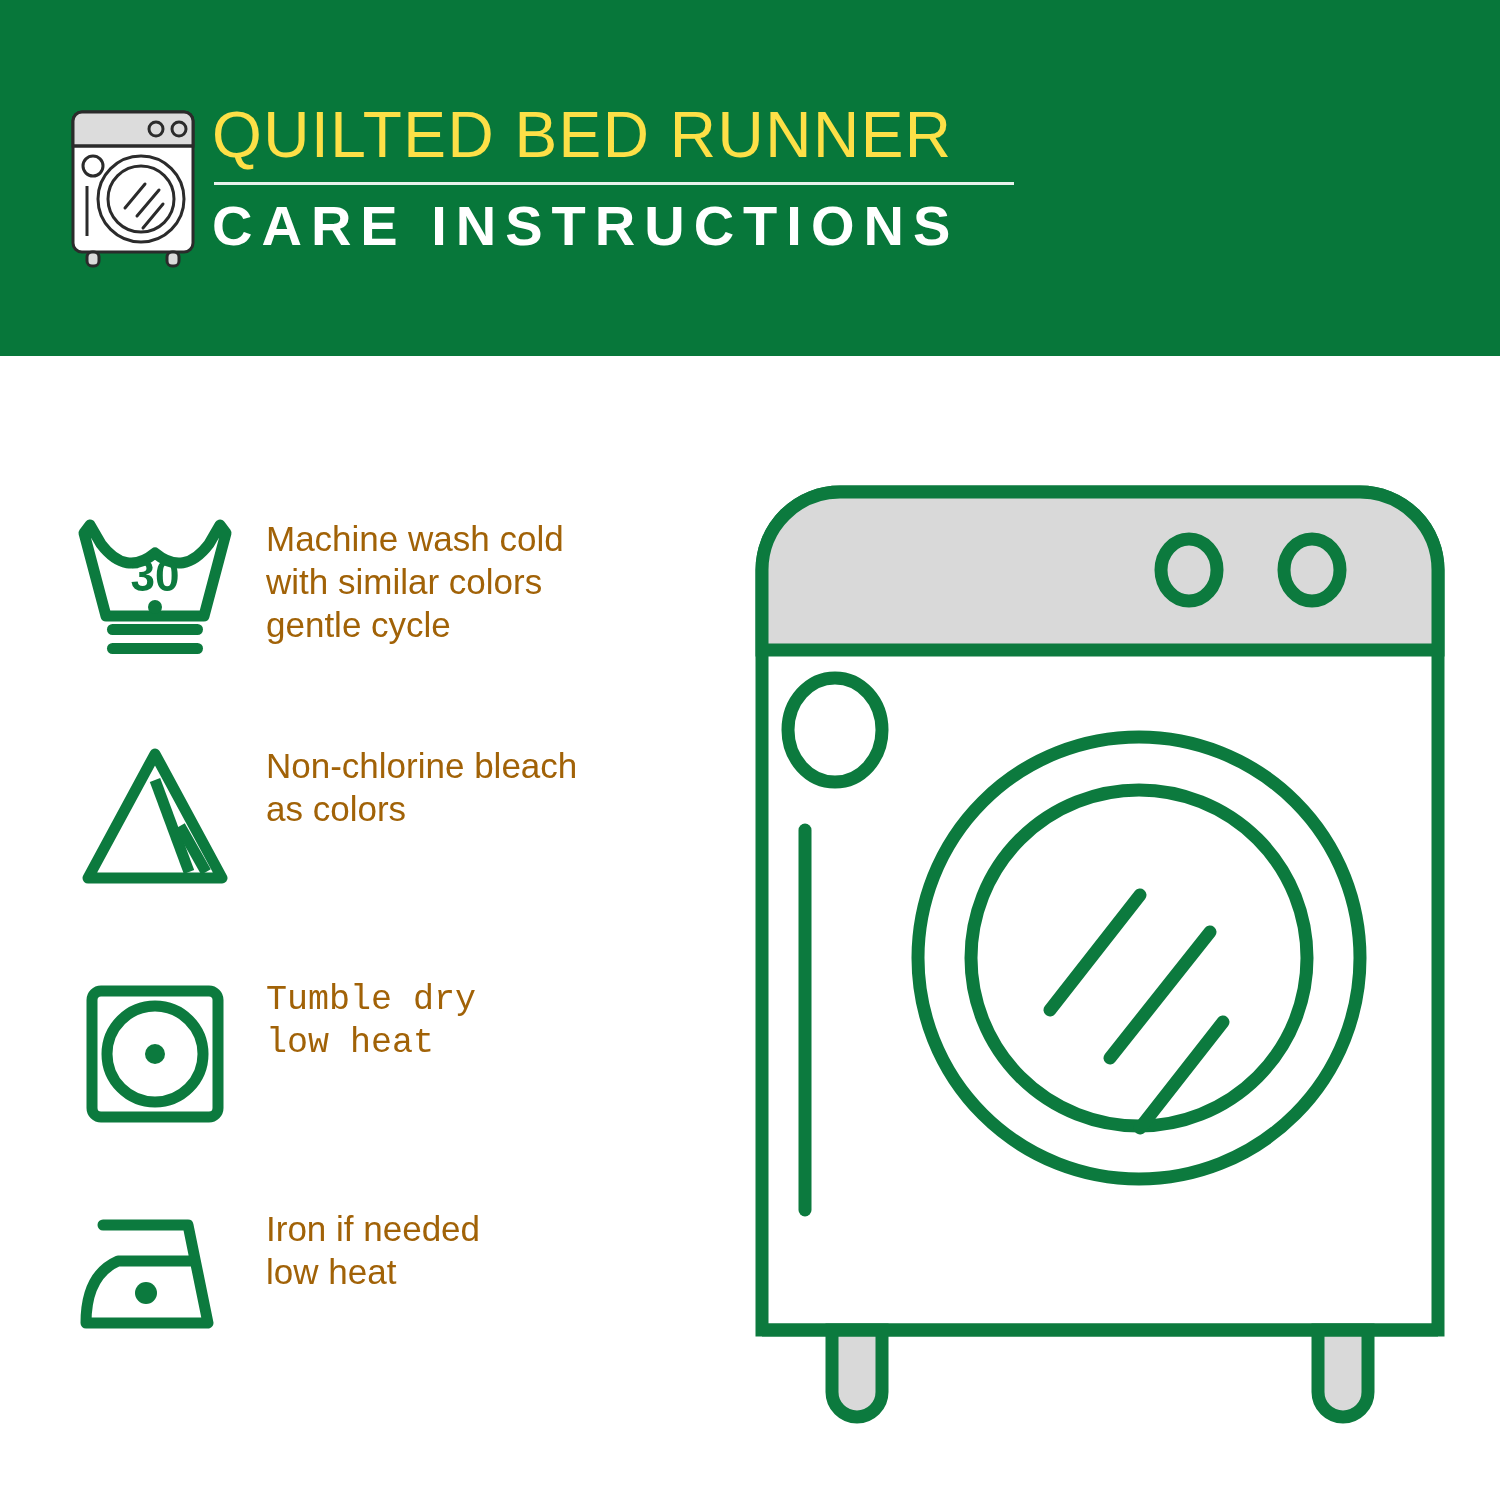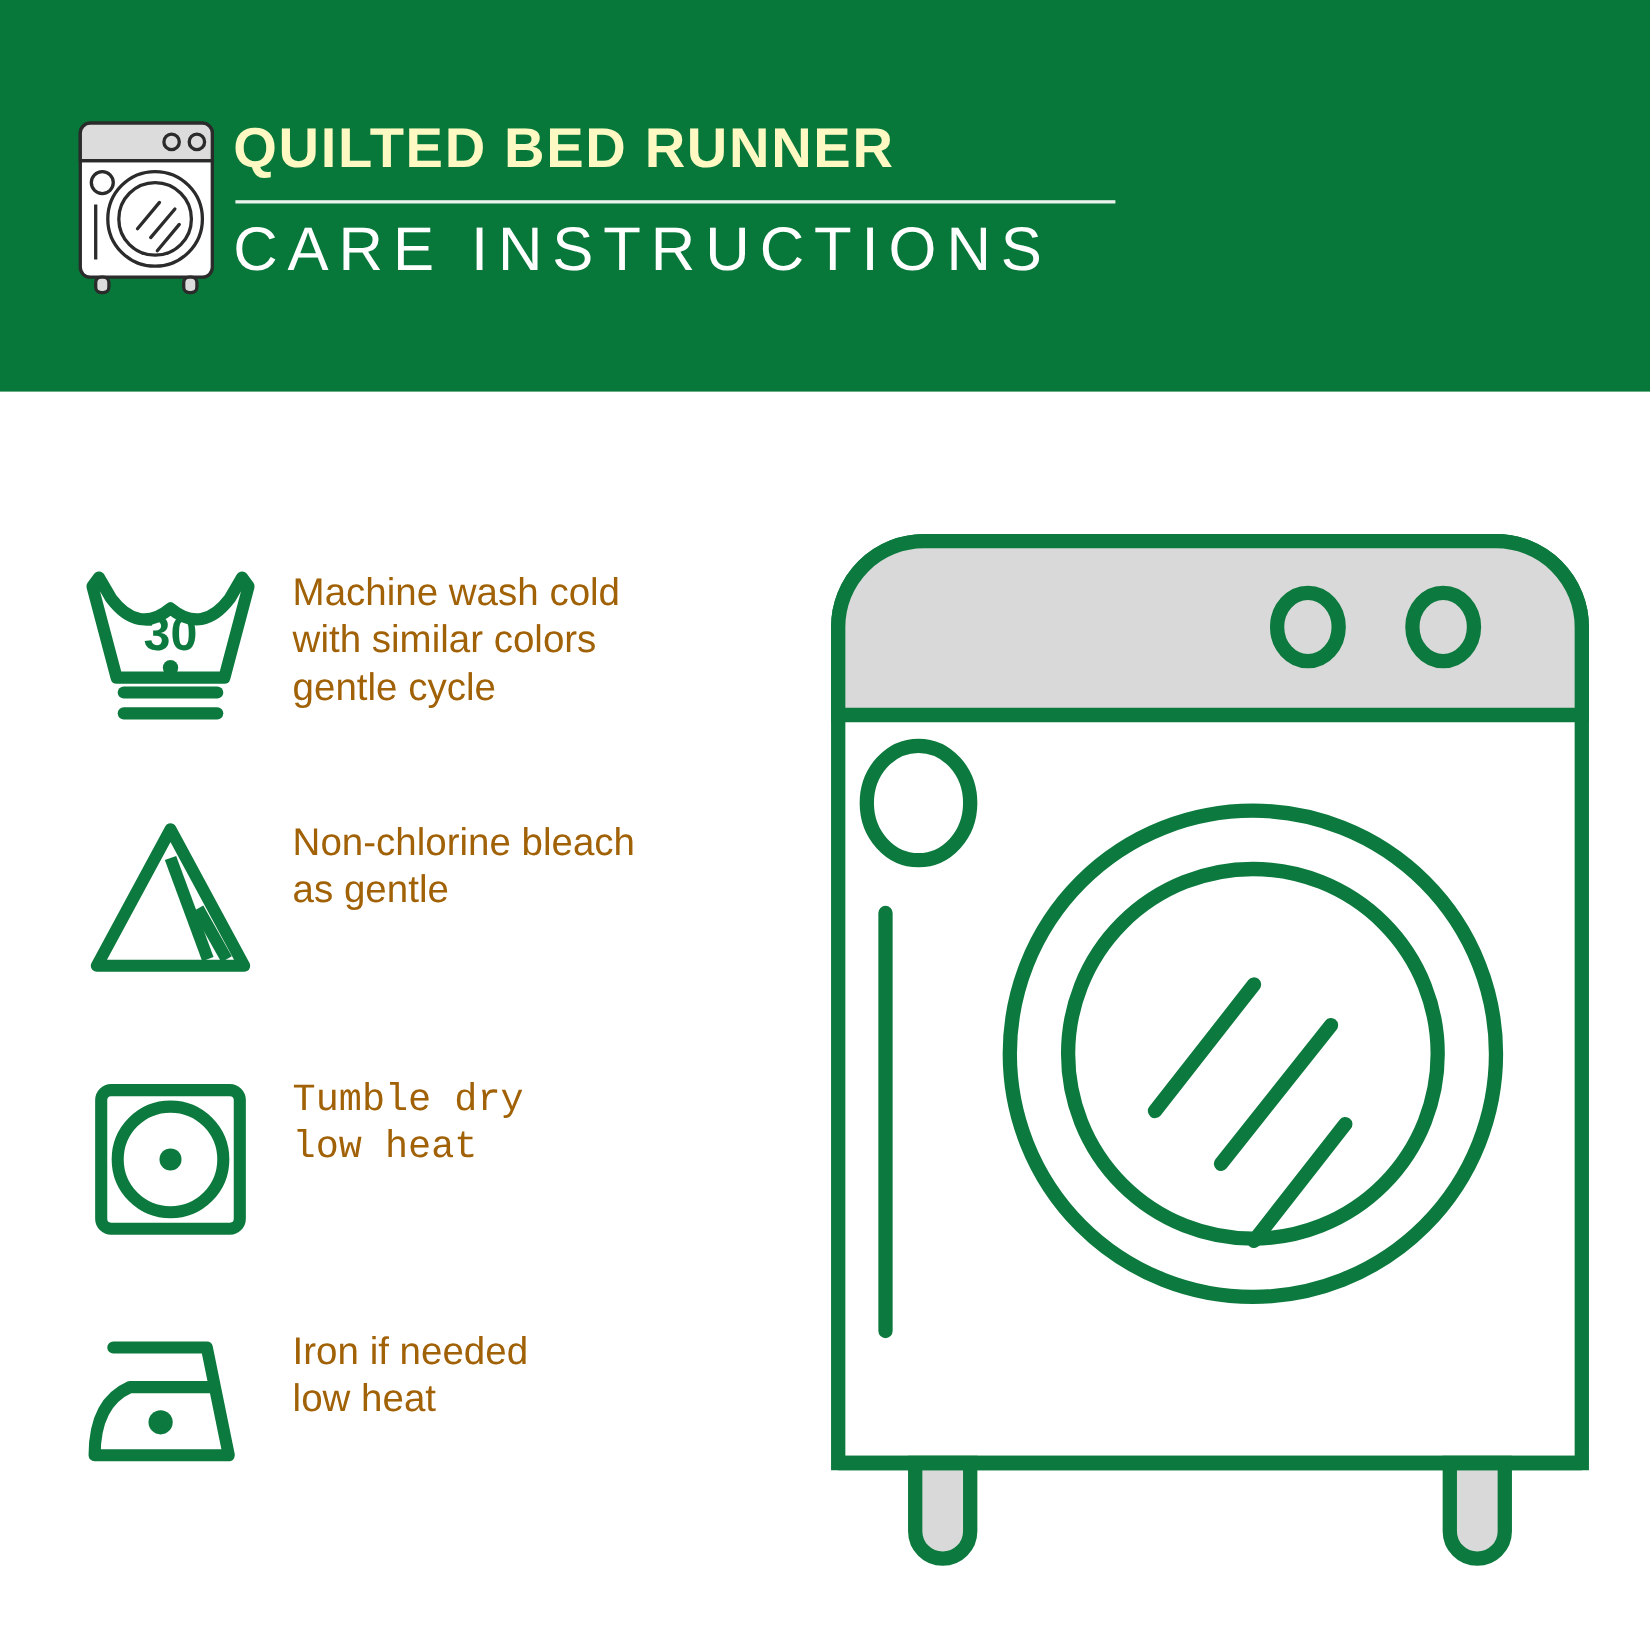--- a/index.html
+++ b/index.html
@@ -32,37 +32,37 @@
     width: 140px;
     height: 165px;
   }
   #header-text-block {
     position: absolute;
     left: 212px;
     top: 96px;
     width: 820px;
   }
   #header-title {
-    color: #fef9c3;
-    font-size: 51px;
-    font-weight: 700;
+    color: #fde047;
+    font-size: 64px;
+    font-weight: 400;
     line-height: 78px;
     letter-spacing: 1.5px;
     white-space: nowrap;
   }
   #header-rule {
     width: 800px;
     height: 3px;
     background: #e9f2ec;
     margin: 8px 0 6px 2px;
   }
   #header-subtitle {
     color: #ffffff;
     font-size: 56px;
-    font-weight: 400;
+    font-weight: 700;
     line-height: 70px;
     letter-spacing: 9px;
     white-space: nowrap;
   }
 
   
   #care-list {
     position: absolute;
     left: 0;
     top: 356px;
@@ -170,21 +170,21 @@
     <div class="care-symbol">
       <svg viewBox="0 0 170 160" width="170" height="160" aria-hidden="true">
 
         <path d="M85 16 L152 140 L18 140 Z" fill="none" stroke="#0c7a3e" stroke-width="11" stroke-linejoin="round"></path>
 
         <line x1="85" y1="42" x2="119" y2="134" stroke="#0c7a3e" stroke-width="11" stroke-linecap="butt"></line>
         <line x1="110" y1="88" x2="136" y2="134" stroke="#0c7a3e" stroke-width="11" stroke-linecap="butt"></line>
       </svg>
     </div>
     <div class="care-text">Non-chlorine bleach
-as gentle</div>
+as colors</div>
   </div>
 
   <div class="care-row" id="care-row-2">
     <div class="care-symbol">
       <svg viewBox="0 0 170 160" width="170" height="160" aria-hidden="true">
         <rect x="22" y="18" width="126" height="126" rx="9" ry="9" fill="none" stroke="#0c7a3e" stroke-width="11"></rect>
         <circle cx="85" cy="81" r="48" fill="none" stroke="#0c7a3e" stroke-width="11"></circle>
         <circle cx="85" cy="81" r="10" fill="#0c7a3e"></circle>
       </svg>
     </div>

